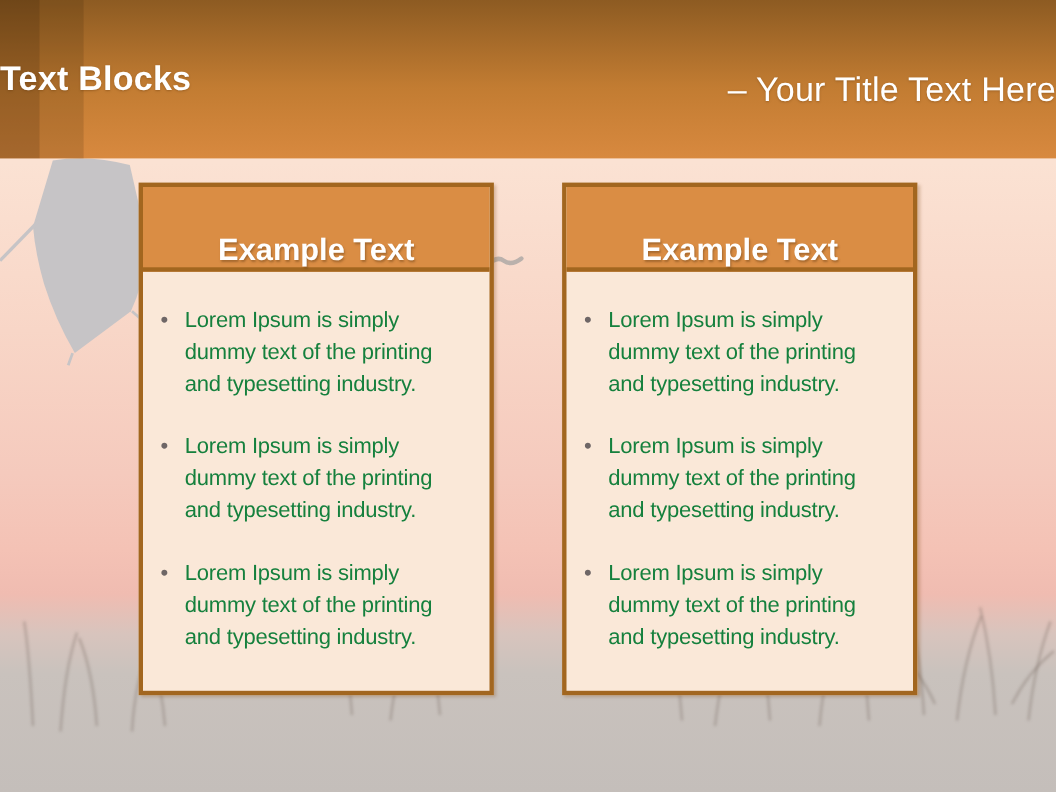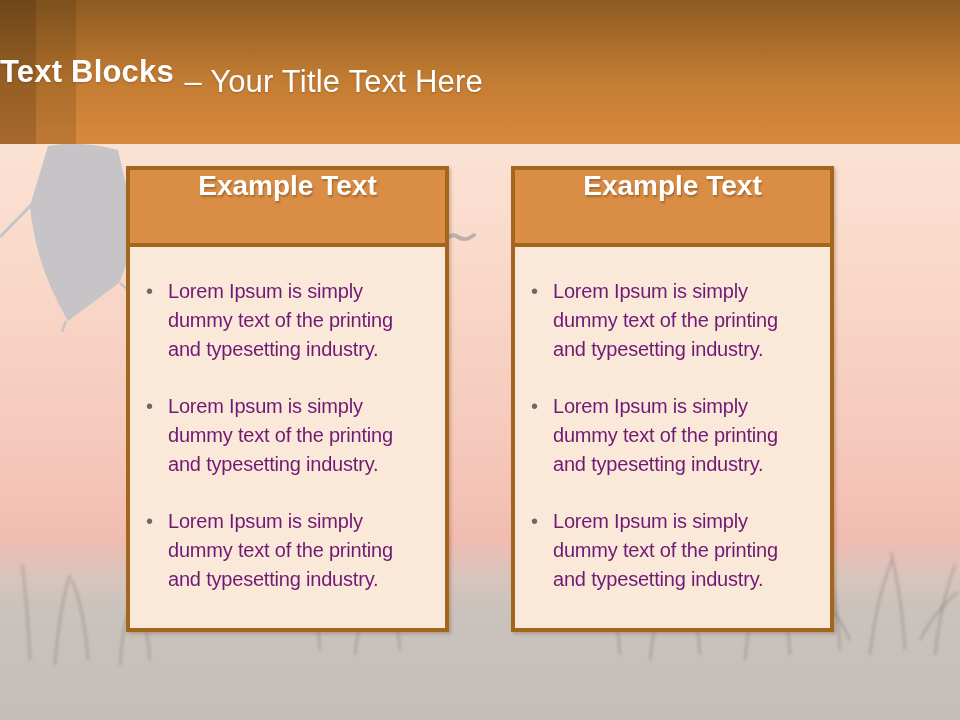--- a/index.html
+++ b/index.html
@@ -26,55 +26,55 @@
   
   .title-band{
     position:absolute;left:0;top:0;width:960px;height:144px;
     background:linear-gradient(180deg,#8d5b22 0%,#c27c32 55%,#d8893f 100%);
   }
   .stripe{position:absolute;top:0;height:144px;}
   .stripe-dark{left:0;width:36px;background:rgba(35,18,0,0.28);}
   .stripe-mid{left:36px;width:40px;background:rgba(35,18,0,0.14);}
   .slide-title{
     position:absolute;left:0;top:0;width:960px;height:144px;
-    display:flex;align-items:center;justify-content:flex-start;
+    display:flex;align-items:center;justify-content:space-between;
     color:#ffffff;font-size:31px;letter-spacing:0.2px;
     text-shadow:0 1px 2px rgba(90,50,10,0.35);
     white-space:nowrap;
   }
   .title-bold{font-weight:700;}
   .title-rest{font-weight:400;margin-left:0.34em;margin-top:20px;}
 
   
   .card{
     position:absolute;top:166px;width:315px;height:458px;
     border:4px solid #a2661f;
     background:#fae8d8;
     box-shadow:2px 2px 3px rgba(140,90,40,0.35);
   }
   .card-left{left:126px;}
   .card-right{left:511px;}
   .card-header{
     height:73px;border-bottom:4px solid #a2661f;
     background:#da8d44;
-    display:flex;align-items:flex-start;justify-content:center;
+    display:flex;align-items:flex-end;justify-content:center;
     color:#ffffff;font-size:28px;font-weight:700;
     text-shadow:1px 2px 2px rgba(100,60,20,0.45);
   }
   .card-body{padding:0;}
   .bullet-list{
     list-style:none;margin:30px 0 0 0;padding:0 8px 0 16px;
   }
   .bullet-item{display:flex;align-items:flex-start;}
   .bullet-item + .bullet-item{margin-top:28px;}
   .bullet-marker{
     flex:0 0 22px;color:#6e6666;font-size:20px;line-height:29px;
   }
   .bullet-text{
-    color:#701a75;font-size:20px;line-height:29px;
+    color:#15803d;font-size:20px;line-height:29px;
     white-space:pre;letter-spacing:-0.2px;
   }
 </style>
 </head>
 <body>
 
 <div class="slide">
 
   <div class="decor">
     <svg class="grass-svg" width="960" height="720" viewBox="0 0 960 720">

